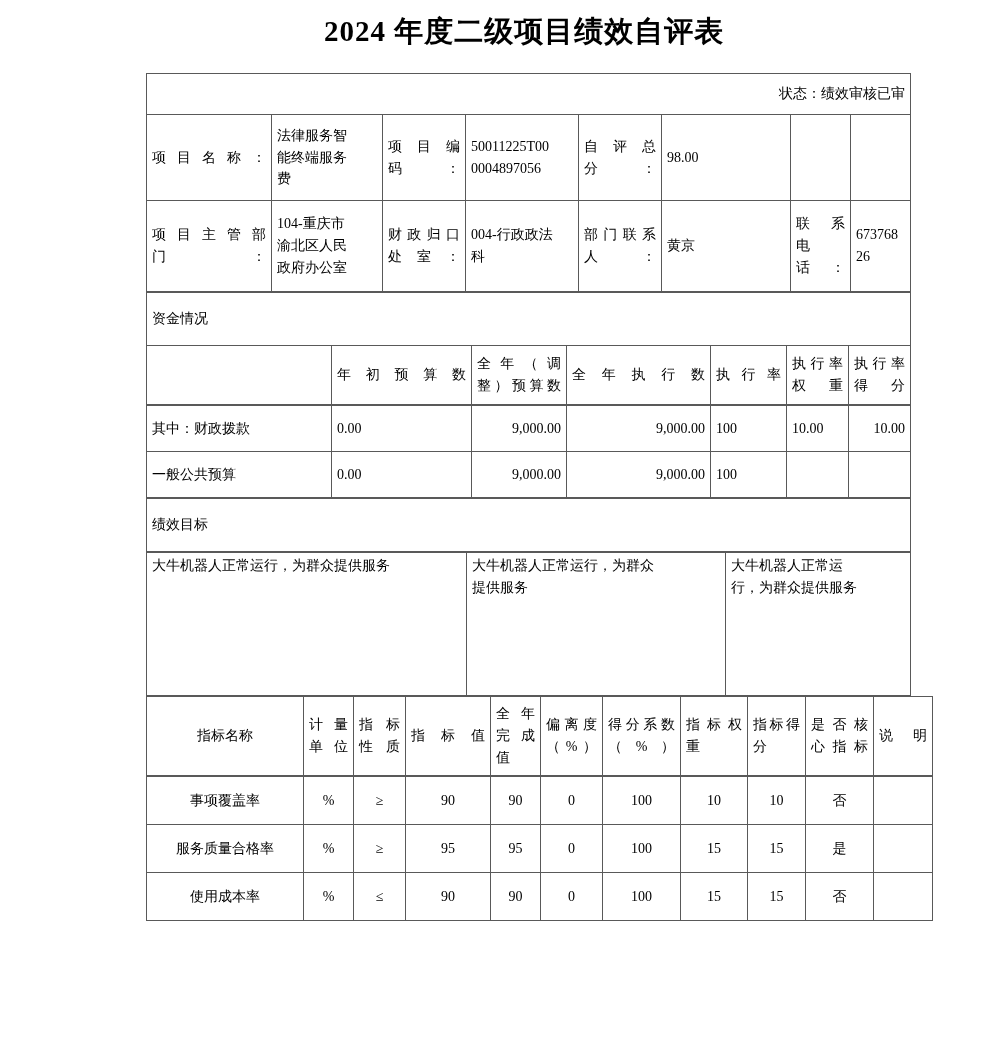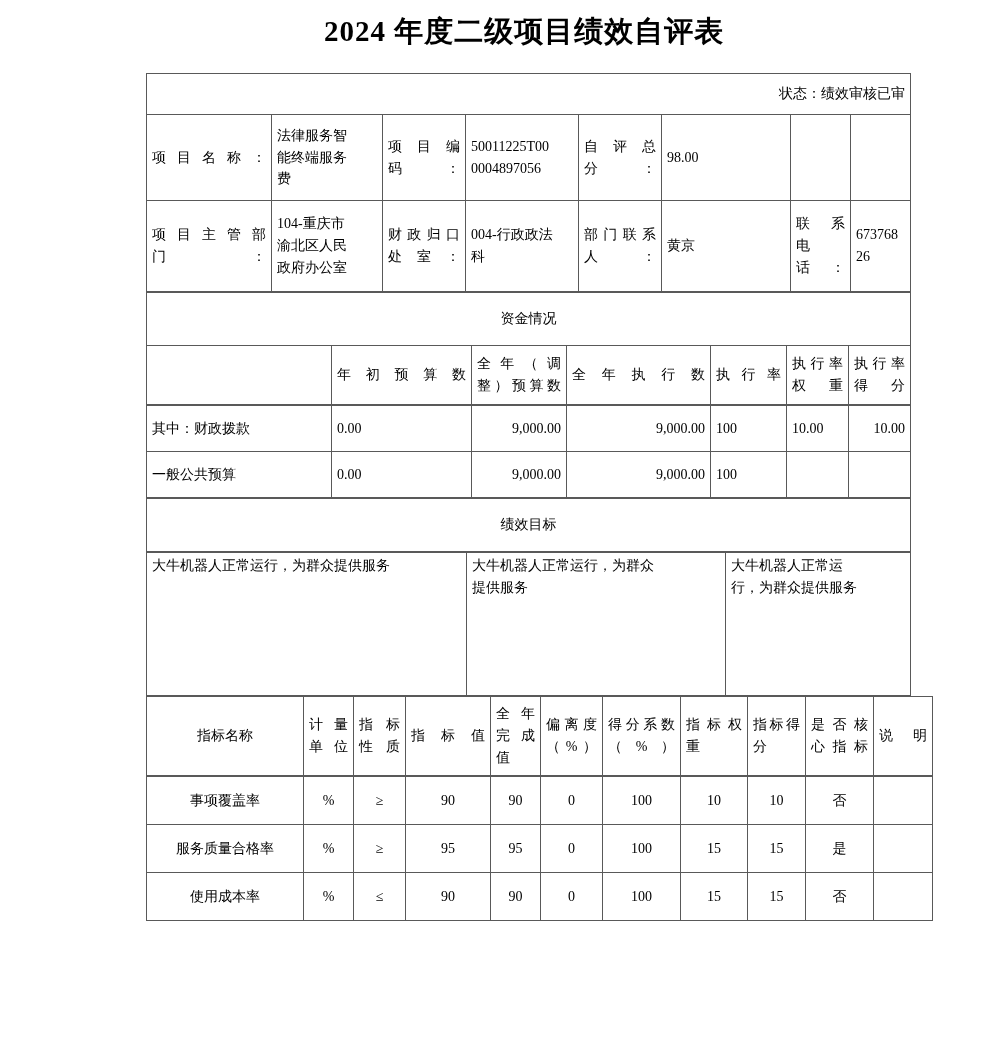--- a/index.html
+++ b/index.html
@@ -17,21 +17,21 @@
   td{
     border:1px solid #595959;font-size:14px;line-height:1.55;
     padding:2px 5px;vertical-align:middle;overflow:hidden;word-break:break-all;
   }
   .c{text-align:center;}
   .r{text-align:right;}
   .l{text-align:left;}
   .dist{text-align:justify;text-align-last:justify;}
   .pre{white-space:pre-line;}
   .top{vertical-align:top;}
-  .sect td{height:44px;text-align:center;}
+  .sect td{height:44px;}
   .thickb td{border-bottom-width:2px;}
   .h40 td{height:36px;}
   .h85 td{height:81px;}
   .h90 td{height:86px;}
   .h58 td{height:54px;}
   .h45 td{height:41px;}
   .h52 td{height:48px;}
   .h55 td{height:51px;}
   .h142 td{height:138px;}
   .h78 td{height:74px;}

